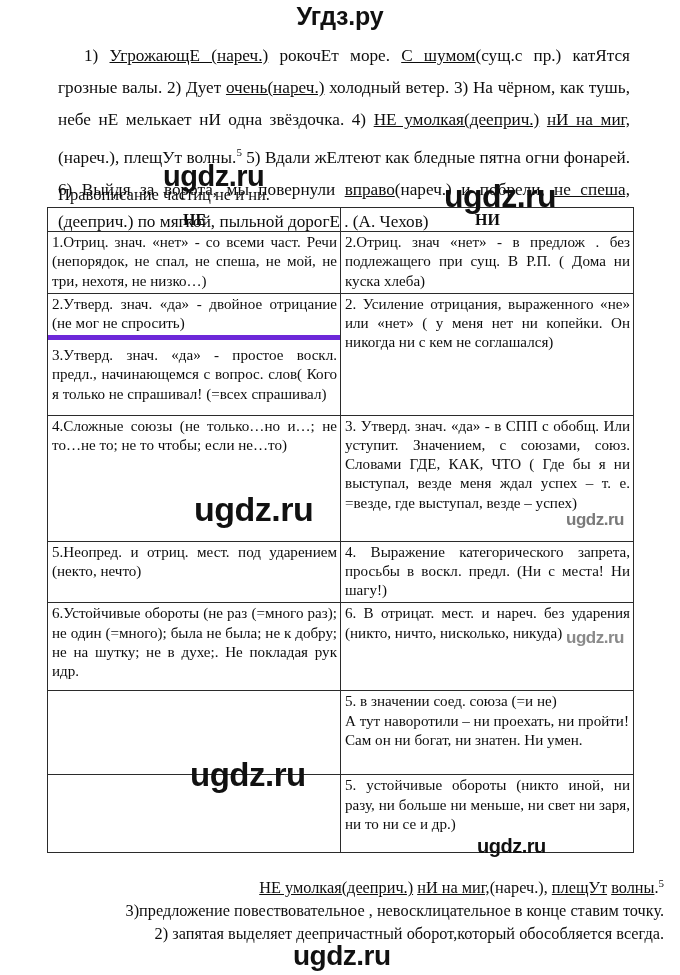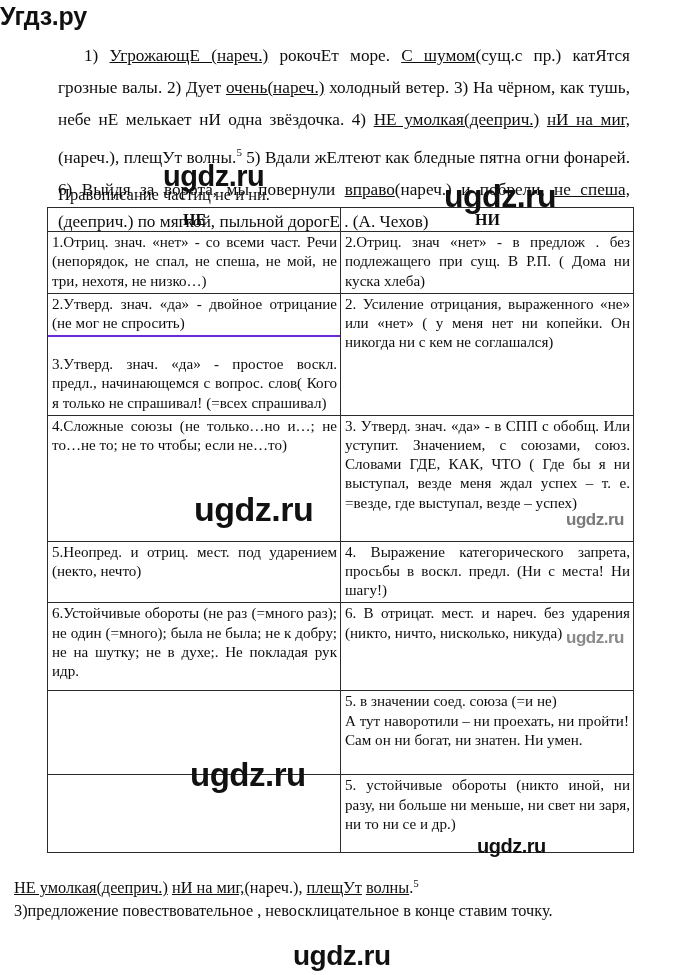--- a/index.html
+++ b/index.html
@@ -16,21 +16,21 @@
     color: #0d0d0d;
     overflow: hidden;
   }
 
   
   .site-logo {
     position: absolute;
     top: 2px;
     left: 0;
     width: 680px;
-    text-align: left;
+    text-align: center;
     font-family: "Liberation Sans", "DejaVu Sans", sans-serif;
     font-weight: bold;
     font-size: 25px;
     letter-spacing: -0.2px;
     color: #111111;
   }
 
   
   .intro {
     position: absolute;
@@ -82,35 +82,35 @@
     text-align: center;
     font-weight: bold;
     font-size: 16px;
     padding-top: 2px;
     padding-bottom: 2px;
   }
   td.col-l { width: 307px; }
   td.col-r { width: 280px; }
   td p, th p { margin: 0; }
   .subcell {
-    border-top: 2px solid #6d28d9;
+    border-top: 5px solid #6d28d9;
     margin: 2px -3px 0 -4px;
-    padding: 18px 3px 0 4px;
+    padding: 6px 3px 0 4px;
   }
 
   
   .footer {
     position: absolute;
     top: 872px;
     left: 14px;
     width: 650px;
     font-size: 16.3px;
     line-height: 23px;
   }
-  .footer .line { white-space: nowrap; }
+  .footer .line { white-space: nowrap; text-align: right; }
 
   
   .wm {
     position: absolute;
     font-family: "Liberation Sans", "DejaVu Sans", sans-serif;
     font-weight: bold;
     color: #121212;
     letter-spacing: -0.5px;
     pointer-events: none;
   }
@@ -181,20 +181,21 @@
     </tr>
   </tbody>
     </table>
 </div>
 
 <div class="footer">
   <div class="line">
     <span class="u">НЕ умолкая(дееприч.)</span> <span class="u">нИ на миг,</span>(нареч.), <span class="u">плещУт</span> <span class="u">волны</span>.<span class="sup">5</span>
   </div>
   <div class="line">3)предложение повествовательное , невосклицательное в конце ставим точку.</div>
+  <div class="line">2) запятая выделяет деепричастный оборот,который обособляется всегда.</div>
 </div>
 
 <div class="wm wm-dark" style="left:163px; top:160px; font-size:29px;">ugdz.ru</div>
 <div class="wm wm-dark" style="left:444px; top:178px; font-size:32px;">ugdz.ru</div>
 <div class="wm wm-dark" style="left:194px; top:490px; font-size:34px;">ugdz.ru</div>
 <div class="wm wm-grey" style="left:566px; top:510px; font-size:17px; color:#7a7a7a;">ugdz.ru</div>
 <div class="wm wm-dark" style="left:190px; top:756px; font-size:33px;">ugdz.ru</div>
 <div class="wm wm-grey" style="left:566px; top:628px; font-size:17px; color:#8a8a8a;">ugdz.ru</div>
 <div class="wm wm-dark" style="left:477px; top:835px; font-size:20px;">ugdz.ru</div>
 <div class="wm wm-dark" style="left:293px; top:940px; font-size:28px;">ugdz.ru</div>

